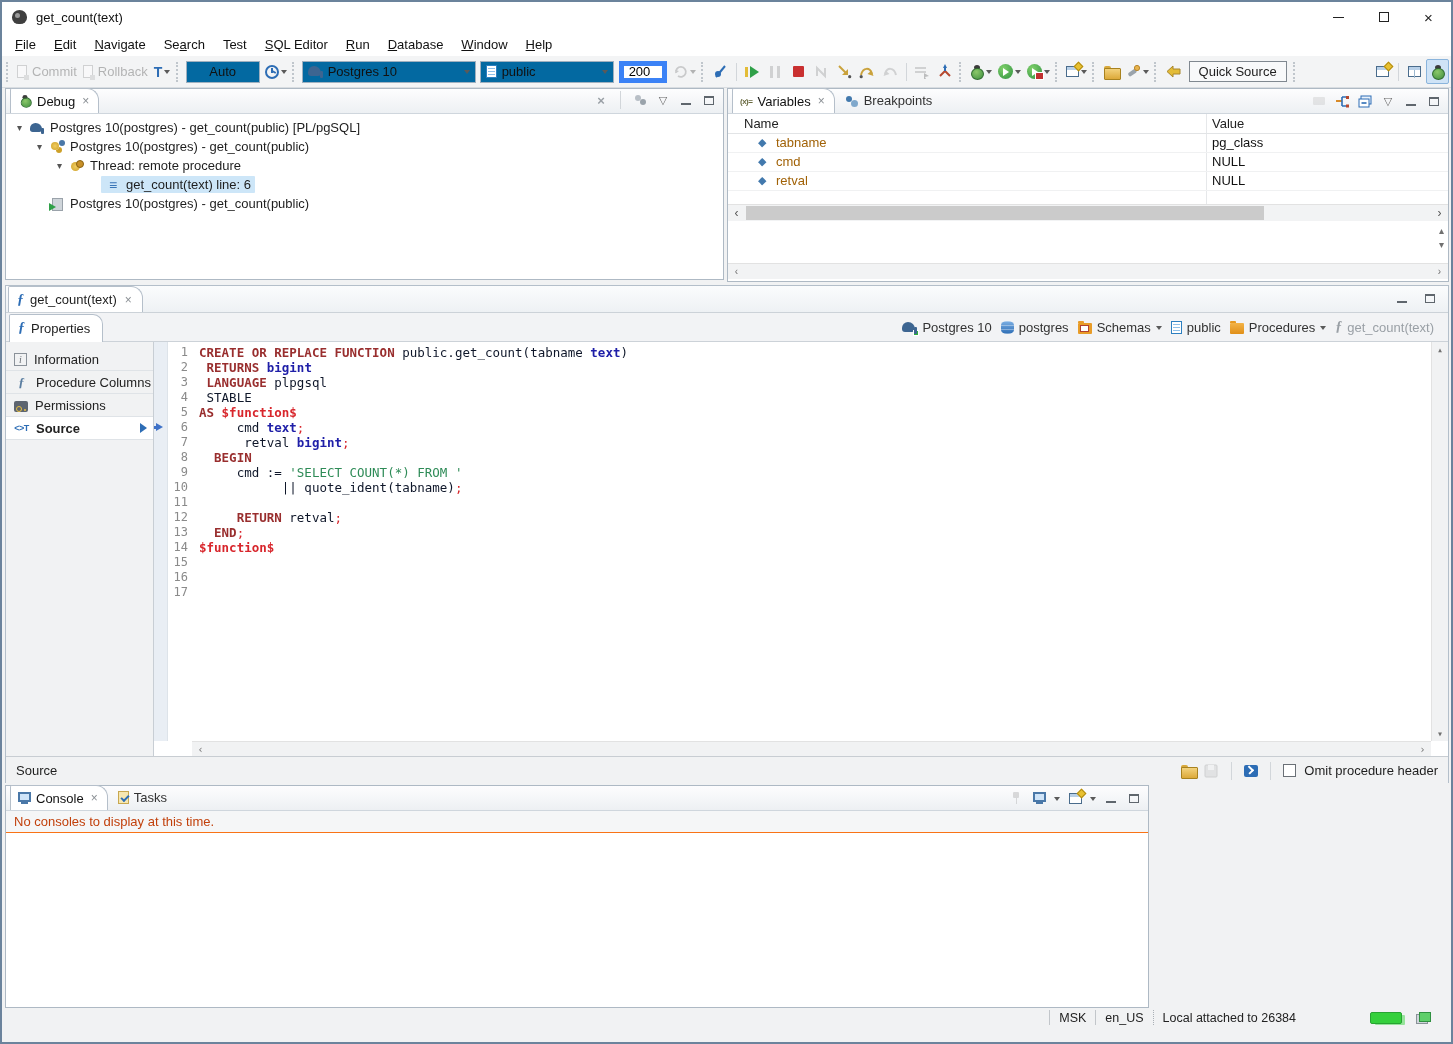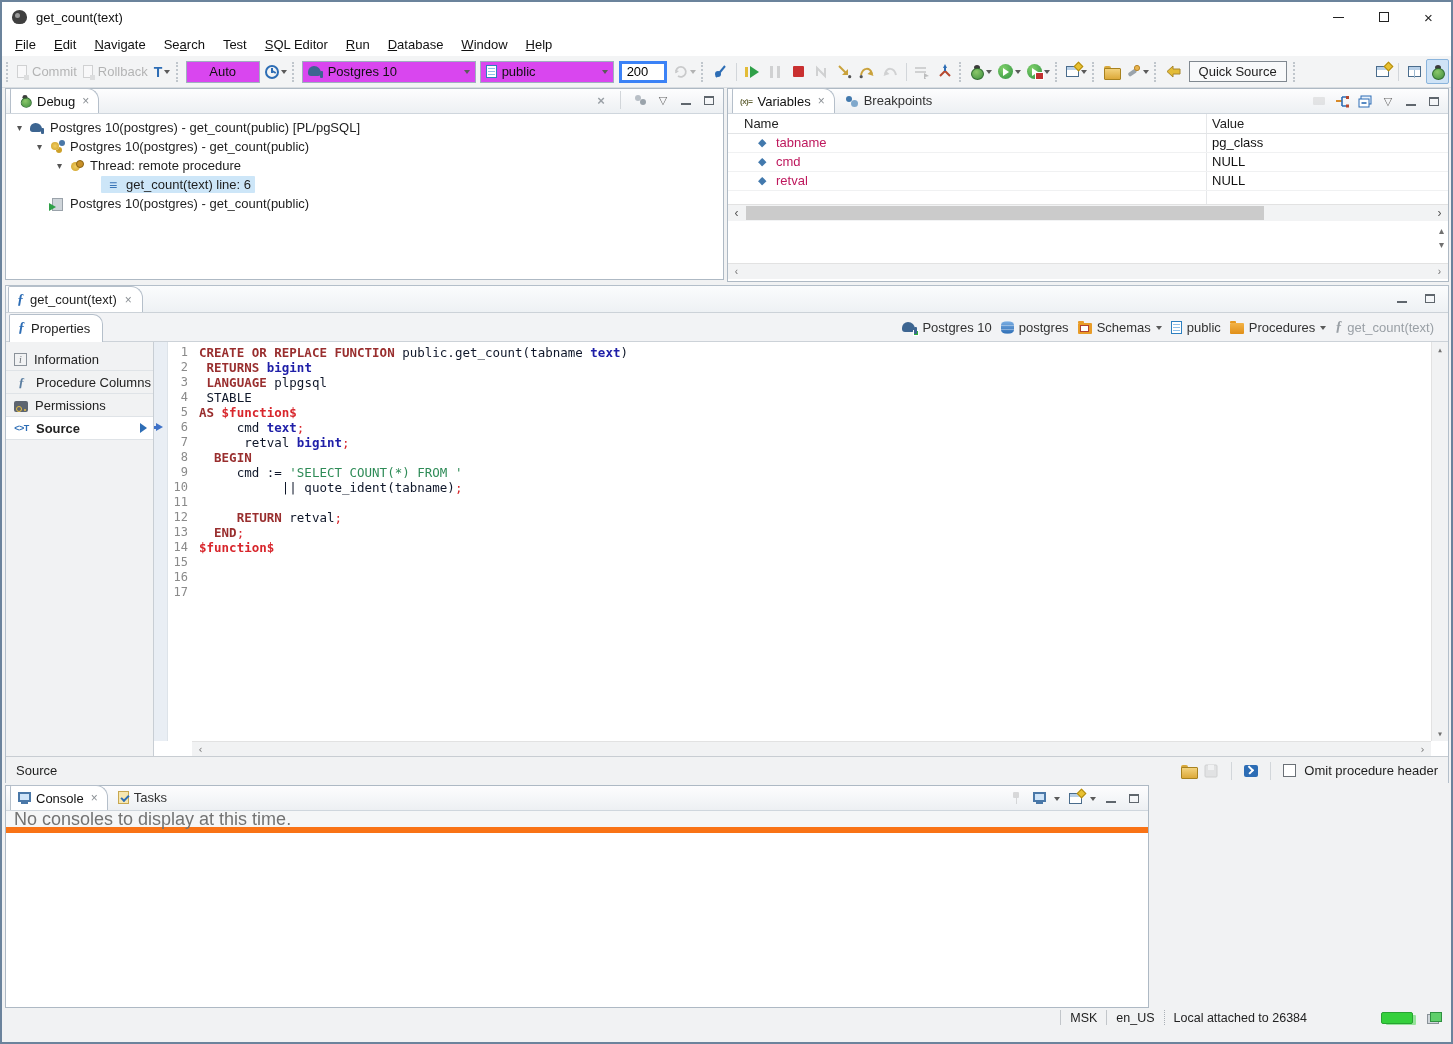--- a/index.html
+++ b/index.html
@@ -17,24 +17,24 @@
   .menubar{position:absolute;left:0;top:30px;right:0;height:24px;background:#fff;display:flex;align-items:center;padding-left:4px}
   .menuitem{padding:0 9px;font-size:13px;color:#111;cursor:default}
   .toolbar{position:absolute;left:0;top:54px;right:0;height:32px;background:#f3f4f5;border-bottom:1px solid #d9dde1;display:flex;align-items:center;padding:0 2px}
   .grip{width:4px;height:20px;border-left:2px dotted #c0c6cc;margin:0 4px 0 2px}
   .sep{width:1px;height:18px;background:#d2d6da;margin:0 4px}
   .tb{height:25px;min-width:23px;display:inline-flex;align-items:center;justify-content:center;gap:2px;background:none;border:1px solid transparent;padding:0 2px;font-family:inherit}
   .tb.active{background:#cfe3f6;border:1px solid #8ab4dc;border-radius:2px}
   .dis{opacity:.42;filter:grayscale(.9)}
   .tblbl{font-size:13px;color:#5a5a5a;margin-left:3px}
   .tri{width:0;height:0;border:3.5px solid transparent;border-top:4px solid #5a5a5a;margin-top:4px}
-  .combo{height:22px;background:#d946ef;border:1px solid #9fb0bf;display:inline-flex;align-items:center;gap:5px;padding:0 5px;margin:0 2px}
+  .combo{height:22px;background:#0369a1;border:1px solid #9fb0bf;display:inline-flex;align-items:center;gap:5px;padding:0 5px;margin:0 2px}
   .combo .clabel{font-size:13px;color:#111}
   .btnlike{justify-content:center;width:74px}
-  .fetch{width:48px;height:22px;border:3px solid #3b82f6;font:13px "Liberation Sans",sans-serif;padding:0 5px;margin:0 3px}
+  .fetch{width:48px;height:22px;border:5px solid #3b82f6;font:13px "Liberation Sans",sans-serif;padding:0 5px;margin:0 3px}
   .qa{width:98px;height:21px;border:1px solid #808890;display:flex;align-items:center;justify-content:center;font-size:13px;color:#222;background:#f8f9fa;margin:0 4px}
   
   .ic{position:relative;display:inline-block;flex:none}
   .ic-doc{width:10px;height:13px;border:1px solid #9aa3ab;background:#fff}
   .ic-doc::after{content:"";position:absolute;right:-3px;bottom:-3px;width:5px;height:5px;background:#b8bfc6}
   .txT{font-weight:bold;font-size:14px;color:#2d6db5}
   .ic-pg{position:relative;width:15px;height:13px}
   .ic-pg::before{content:"";position:absolute;left:0;top:1px;width:13px;height:10px;background:#3d6591;border-radius:6px 7px 3px 3px}
   .ic-pg::after{content:"";position:absolute;right:0;bottom:0;width:3px;height:7px;background:#3d6591;border-radius:1px}
   .bdg-green{position:absolute;right:-2px;bottom:-2px;width:6px;height:6px;background:#2fae3e;border:1px solid #fff}
@@ -89,21 +89,21 @@
   .tic-frame{color:#3a76b8;font-weight:bold;font-size:14px;line-height:14px;text-align:center}
   .tic-term2::before{content:"";position:absolute;left:3px;top:1px;width:9px;height:11px;background:#cfd5da;border:1px solid #9aa2aa}
   .tic-term2::after{content:"";position:absolute;left:0;bottom:0;border-top:4px solid transparent;border-bottom:4px solid transparent;border-left:7px solid #2fa048}
   
   .vcolhead{position:relative;height:20px;border-bottom:1px solid #e2e4e6;font-size:13px;color:#222}
   .vcol-name{position:absolute;left:16px;top:2px}
   .vcol-value{position:absolute;left:484px;top:2px}
   .vdiv{position:absolute;left:478px;top:0;width:1px;height:91px;background:#e6e8ea}
   .vrow{position:relative;height:19px;border-bottom:1px solid #f0f1f2;font-size:13px}
   .vdiamond{position:absolute;left:30px;top:2px;color:#4279ad;font-size:11px}
-  .vname{position:absolute;left:48px;top:1px;color:#be185d}
+  .vname{position:absolute;left:48px;top:1px;color:#a16207}
   .vvalue{position:absolute;left:484px;top:1px;color:#111}
   
   .hscroll{position:relative;background:#f2f3f4;border-top:1px solid #e2e2e2}
   .sarrow{position:absolute;top:0;bottom:0;width:17px;display:flex;align-items:center;justify-content:center;color:#555;font-size:12px}
   .thumb{position:absolute;top:1px;bottom:1px;background:#cbcbcb}
   .scroll-glyph{font-size:10px;color:#707070}
   
   .editor-area{position:absolute;background:#fff;border:1px solid #b4bfca}
   .etabrow{height:27px;background:linear-gradient(#fbfcfd,#eef1f4);border-bottom:1px solid #ccd2d8;display:flex;align-items:flex-end}
   .etab{height:26px;background:#fff;border:1px solid #b5bfca;border-bottom:none;border-radius:2px 12px 0 0;display:flex;align-items:center;gap:6px;padding:0 10px 0 8px;margin-left:2px;font-size:13px}
@@ -149,34 +149,34 @@
   .s-sc{color:var(--dl)}
   .s-pl{color:#0f172a}
   .vscroll{position:absolute;right:0;top:0;bottom:15px;width:17px;background:#f1f2f3;border-left:1px solid #e2e2e2}
   .vscroll .up{position:absolute;top:2px;left:0;right:0;text-align:center}
   .vscroll .dn{position:absolute;bottom:2px;left:0;right:0;text-align:center}
   .ehscroll{position:absolute;left:38px;right:17px;bottom:0;height:15px;background:#f1f2f3;border-top:1px solid #e2e2e2}
   .srcbar{height:28px;background:#f1f2f3;border-top:1px solid #c8cdd2;display:flex;align-items:center;padding:0 10px;font-size:13px}
   .srcbar .right{margin-left:auto;display:flex;align-items:center;gap:8px}
   .chk{width:13px;height:13px;border:1px solid #6a7076;background:#fff}
   
-  .cmsg{height:22px;background:#f5f6f7;border-bottom:6px solid #f97316;display:flex;align-items:center;padding-left:8px;font-size:18px;color:#737373}
+  .cmsg{height:22px;background:#f5f6f7;border-bottom:1px solid #f97316;display:flex;align-items:center;padding-left:8px;font-size:13px;color:#c2410c}
   .ic-console{width:13px;height:10px;border:2px solid #4a78a8;background:#cfe4f8;position:relative;margin-top:-2px}
   .ic-console::after{content:"";position:absolute;left:1px;bottom:-4px;width:7px;height:2px;background:#4a78a8}
   .ic-tasks{width:11px;height:13px;background:#f6e7b2;border:1px solid #c8a850;position:relative}
   .ic-tasks::after{content:"";position:absolute;left:2px;top:3px;width:6px;height:3px;border-left:2px solid #2d6db5;border-bottom:2px solid #2d6db5;transform:rotate(-45deg)}
   .ic-bp{width:14px;height:12px;position:relative}
   .ic-bp::before{content:"";position:absolute;left:1px;top:1px;width:6px;height:6px;border-radius:50%;background:#4279ad}
   .ic-bp::after{content:"";position:absolute;right:1px;bottom:0;width:7px;height:7px;border-radius:50%;background:#7fa8cc}
   .ic-varsTab{font-size:8px;color:#6a6a40;font-weight:bold;letter-spacing:-.5px}
   .ic-pin{width:8px;height:12px;position:relative}
   .ic-pin::before{content:"";position:absolute;left:1px;top:0;width:6px;height:6px;background:#a8aeb4;border-radius:1px}
   .ic-pin::after{content:"";position:absolute;left:3.5px;top:6px;width:1.5px;height:6px;background:#a8aeb4}
   
-  .statusbar{position:absolute;left:0;right:1px;top:1006px;height:19px;background:#f1f2f3;display:flex;align-items:center;font-size:12.5px;color:#222;padding:0 8px}
+  .statusbar{position:absolute;left:0;right:12px;top:1006px;height:19px;background:#f1f2f3;display:flex;align-items:center;font-size:12.5px;color:#222;padding:0 8px}
   .sbright{margin-left:auto;display:flex;align-items:center}
   .sbsep{width:1px;height:15px;background:#c2c6ca;margin:0 9px}
   .sbdot{width:1px;height:15px;border-left:1px dotted #aab0b6;margin:0 9px}
   .heap{width:32px;height:12px;background:var(--green);border:1px solid #28a332;border-radius:2px;box-shadow:4px 2px 0 -1px #96e49a;margin-right:14px}
   .ic-stackwin{width:15px;height:12px;position:relative}
   .ic-stackwin::before{content:"";position:absolute;left:0;bottom:0;width:10px;height:8px;background:#cfd5da;border:1px solid #8a9298}
   .ic-stackwin::after{content:"";position:absolute;right:0;top:0;width:10px;height:8px;background:#5fcf6a;border:1px solid #2f9140}
   svg{display:block}
 </style>
 </head>

